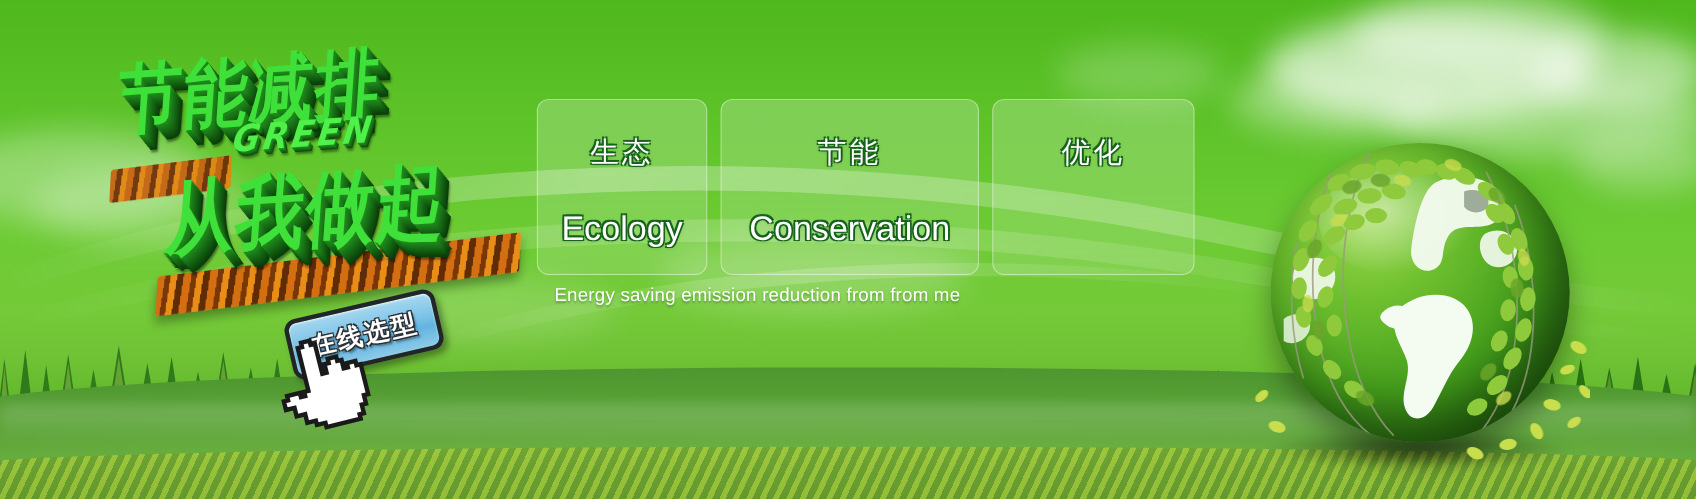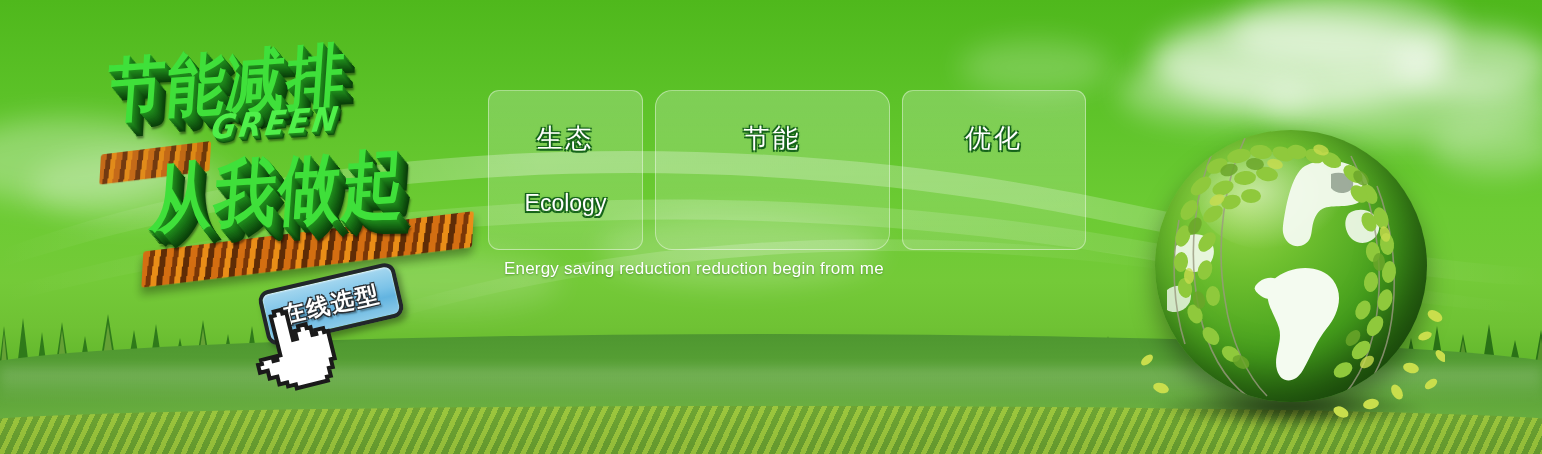--- a/index.html
+++ b/index.html
@@ -111,33 +111,33 @@
   }
   .fbox{
     width:155px;height:160px;
     border-radius:11px;
     background:linear-gradient(180deg,rgba(255,255,255,.22),rgba(255,255,255,.12));
     border:1px solid rgba(255,255,255,.40);
     display:flex;flex-direction:column;align-items:center;
     box-sizing:border-box;
     text-align:center;
   }
-  .fbox-wide{width:235px;border-radius:17px;}
+  .fbox-wide{width:235px;}
   .fbox-w3{width:184px;}
   .fbox-cn{
     margin-top:30px;font-size:26px;color:#ffffff;font-weight:normal;
     letter-spacing:3px;
     font-family:"DejaVu Sans","Liberation Sans",sans-serif;
     text-shadow:
       -1.5px -1.5px 0 #15631a, 1.5px -1.5px 0 #15631a,
       -1.5px 1.5px 0 #15631a, 1.5px 1.5px 0 #15631a,
       0 0 3px rgba(20,90,25,.9);
   }
   .fbox-en{
-    margin-top:34px;font-size:23px;color:#ffffff;
+    margin-top:34px;font-size:31px;color:#ffffff;
     font-family:"Liberation Sans","DejaVu Sans",sans-serif;
     text-shadow:
       -1.5px -1.5px 0 #15631a, 1.5px -1.5px 0 #15631a,
       -1.5px 1.5px 0 #15631a, 1.5px 1.5px 0 #15631a,
       0 0 3px rgba(20,90,25,.85);
     white-space:nowrap;
   }
 
   .tagline{
     position:absolute;left:504px;top:259px;
@@ -384,27 +384,28 @@
     <div class="logo-line logo-bot">从我做起</div>
   </div>
 
   <div class="features">
     <div class="fbox">
       <div class="fbox-cn">生态</div>
       <div class="fbox-en">Ecology</div>
     </div>
     <div class="fbox fbox-wide">
       <div class="fbox-cn">节能</div>
+      <div class="fbox-en">Conservation</div>
     </div>
     <div class="fbox fbox-w3">
       <div class="fbox-cn">优化</div>
     </div>
   </div>
 
-  <div class="tagline">Energy saving reduction reduction begin from me</div>
+  <div class="tagline">Energy saving emission reduction from from me</div>
 
   <div class="cta-wrap">
     <div class="cta">
       <span class="cta-label">在线选型</span>
     </div>
     <svg class="cursor-hand" width="96" height="86" viewBox="0 0 48 43">
       <g transform="rotate(-14 24 21)">
         <path d="M17,5 L17,3 L19,3 L19,1 L23,1 L23,3 L25,3 L25,17
                  L27,17 L27,13 L29,13 L29,11 L33,11 L33,13 L35,13 L35,17
                  L37,17 L37,15 L41,15 L41,17 L43,17 L43,31

